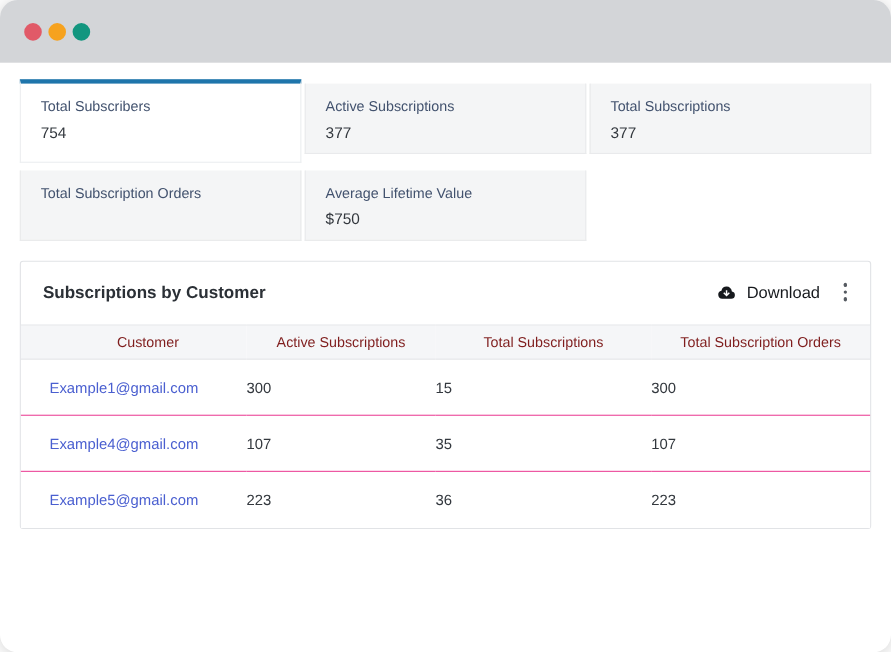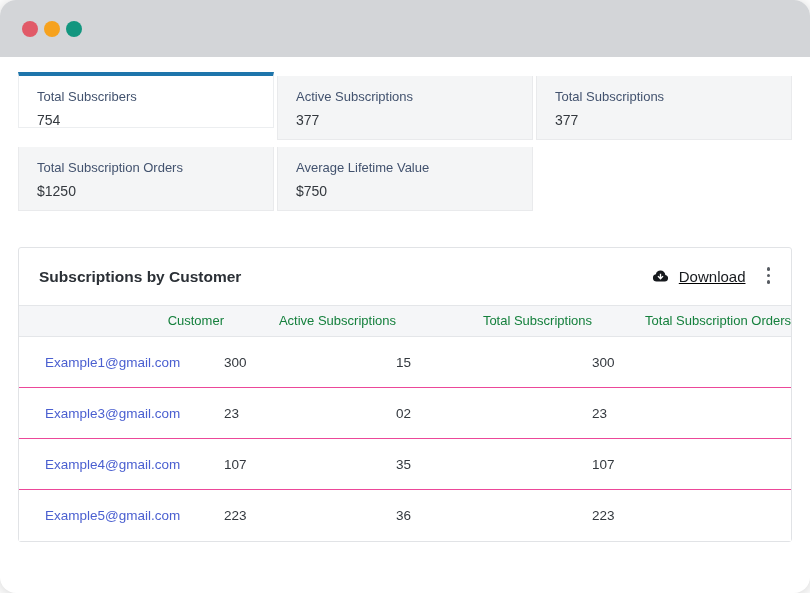--- a/index.html
+++ b/index.html
@@ -20,52 +20,52 @@
   
   .stats-grid{
     display:grid; grid-template-columns:repeat(3,1fr);
     gap:3px; background:#fff;
   }
   .stat-card{
     background:#f4f5f6; border:1px solid #e9eaec; border-top:none;
     height:64px; margin-top:4px; padding:10px 18px 0 18px; cursor:pointer;
   }
   .stat-card.active{
-    background:#ffffff; margin-top:0; height:56px;
+    background:#ffffff; margin-top:0; height:76px;
     border:1px solid #eceef0; border-top:4px solid #1e75ab;
   }
   .stat-label{ font-size:13px; color:#42526e; line-height:1.2; margin-top:3px; }
   .stat-value{ font-size:14px; color:#33383e; margin-top:7px; }
   
   .table-card{
-    margin-top:36px; border:1px solid #e1e3e6; border-radius:3px;
+    margin-top:18px; border:1px solid #e1e3e6; border-radius:3px;
     background:#fff;
   }
   .card-head{
     display:flex; align-items:center; justify-content:space-between;
     height:57px; padding:0 12px 0 20px;
   }
   .card-title{ font-size:15.5px; font-weight:700; color:#2b3036; }
-  .head-actions{ display:flex; align-items:flex-start;text-decoration:underline; }
+  .head-actions{ display:flex; align-items:flex-start; }
   .download-btn{
     display:flex; align-items:center; gap:9px; background:none; border:none;
     font-family:inherit; font-size:15px; color:#16191d; cursor:pointer; padding:6px 8px;
   }
   .kebab{
     display:flex; flex-direction:column; gap:3px; align-items:center;
     padding:6px 9px; cursor:pointer; border:none; background:none; margin-left:4px;
   }
   .kebab i{ width:3.5px; height:3.5px; border-radius:50%; background:#565b61; display:block; }
   table{ width:100%; border-collapse:collapse; }
   thead tr{
     background:#f5f6f8;
     border-top:1px solid #e4e6e9; border-bottom:1px solid #e4e6e9;
   }
   th{
-    font-weight:400; font-size:13px; color:#15803d; text-align:right;
+    font-weight:400; font-size:13px; color:#7f1d1d; text-align:center;
     padding:7px 0 8px 0; white-space:nowrap;
   }
   td{ font-size:13.5px; color:#33383e; padding:0; height:51px; }
   tbody tr{ border-bottom:1px solid #ec4899; background:#fff; }
   tbody tr:last-child{ border-bottom:none; }
   .col1{ width:205px; padding-left:26px; }
   .col2{ width:172px; }
   .col3{ width:196px; }
   .col4{ width:auto; }
   .email{ color:#4a5fd0; cursor:pointer; text-decoration:none; }
@@ -93,21 +93,20 @@
         <div class="stat-card">
           <div class="stat-label">Active Subscriptions</div>
           <div class="stat-value">377</div>
         </div>
         <div class="stat-card">
           <div class="stat-label">Total Subscriptions</div>
           <div class="stat-value">377</div>
         </div>
         <div class="stat-card">
           <div class="stat-label">Total Subscription Orders</div>
-          <div class="stat-value">$1250</div>
         </div>
         <div class="stat-card">
           <div class="stat-label">Average Lifetime Value</div>
           <div class="stat-value">$750</div>
         </div>
       </div>
 
     <div class="table-card">
       <div class="card-head">
         <div class="card-title">Subscriptions by Customer</div>
@@ -139,26 +138,20 @@
             </tr>
         </thead>
         <tbody id="table-body">
             <tr>
               <td class="col1"><span class="email">Example1@gmail.com</span></td>
               <td class="col2">300</td>
               <td class="col3">15</td>
               <td class="col4">300</td>
             </tr>
             <tr>
-              <td class="col1"><span class="email">Example3@gmail.com</span></td>
-              <td class="col2">23</td>
-              <td class="col3">02</td>
-              <td class="col4">23</td>
-            </tr>
-            <tr>
               <td class="col1"><span class="email">Example4@gmail.com</span></td>
               <td class="col2">107</td>
               <td class="col3">35</td>
               <td class="col4">107</td>
             </tr>
             <tr>
               <td class="col1"><span class="email">Example5@gmail.com</span></td>
               <td class="col2">223</td>
               <td class="col3">36</td>
               <td class="col4">223</td>

